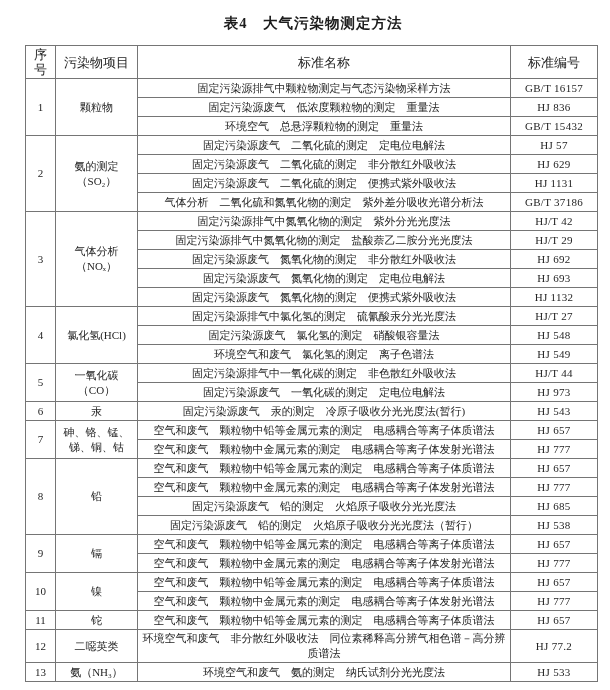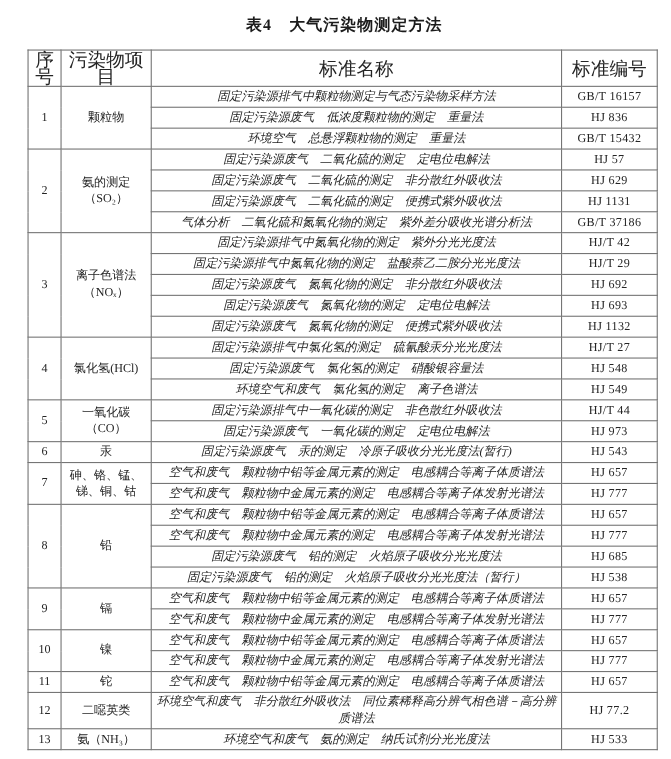--- a/index.html
+++ b/index.html
@@ -40,25 +40,25 @@
     text-align: center;
     vertical-align: middle;
     font-size: 11px;
     line-height: 15px;
     padding: 1px 2px;
     overflow: hidden;
   }
   table.methods th {
     height: 22px;
     font-weight: normal;
-    font-size: 17px;
+    font-size: 13px;
   }
   td.col-no   { height: 19px; }
   td.col-pollutant { white-space: pre-line; }
-  td.col-name { height: 19px; font-style: italic; }
+  td.col-name { height: 19px; }
   td.col-code {
     height: 19px;
     font-family: "Liberation Serif", "DejaVu Serif", serif;
     letter-spacing: 0.3px;
   }
 </style>
 </head>
 <body>
 
 <div class="page">
@@ -109,21 +109,21 @@
         <tr>
           <td class="col-name">固定污染源废气　二氧化硫的测定　便携式紫外吸收法</td>
           <td class="col-code">HJ 1131</td>
         </tr>
         <tr>
           <td class="col-name">气体分析　二氧化硫和氮氧化物的测定　紫外差分吸收光谱分析法</td>
           <td class="col-code">GB/T 37186</td>
         </tr>
         <tr>
           <td class="col-no" rowspan="5">3</td>
-          <td class="col-pollutant" rowspan="5">离子色谱法
+          <td class="col-pollutant" rowspan="5">气体分析
 （NOₓ）</td>
           <td class="col-name">固定污染源排气中氮氧化物的测定　紫外分光光度法</td>
           <td class="col-code">HJ/T 42</td>
         </tr>
         <tr>
           <td class="col-name">固定污染源排气中氮氧化物的测定　盐酸萘乙二胺分光光度法</td>
           <td class="col-code">HJ/T 29</td>
         </tr>
         <tr>
           <td class="col-name">固定污染源废气　氮氧化物的测定　非分散红外吸收法</td>

